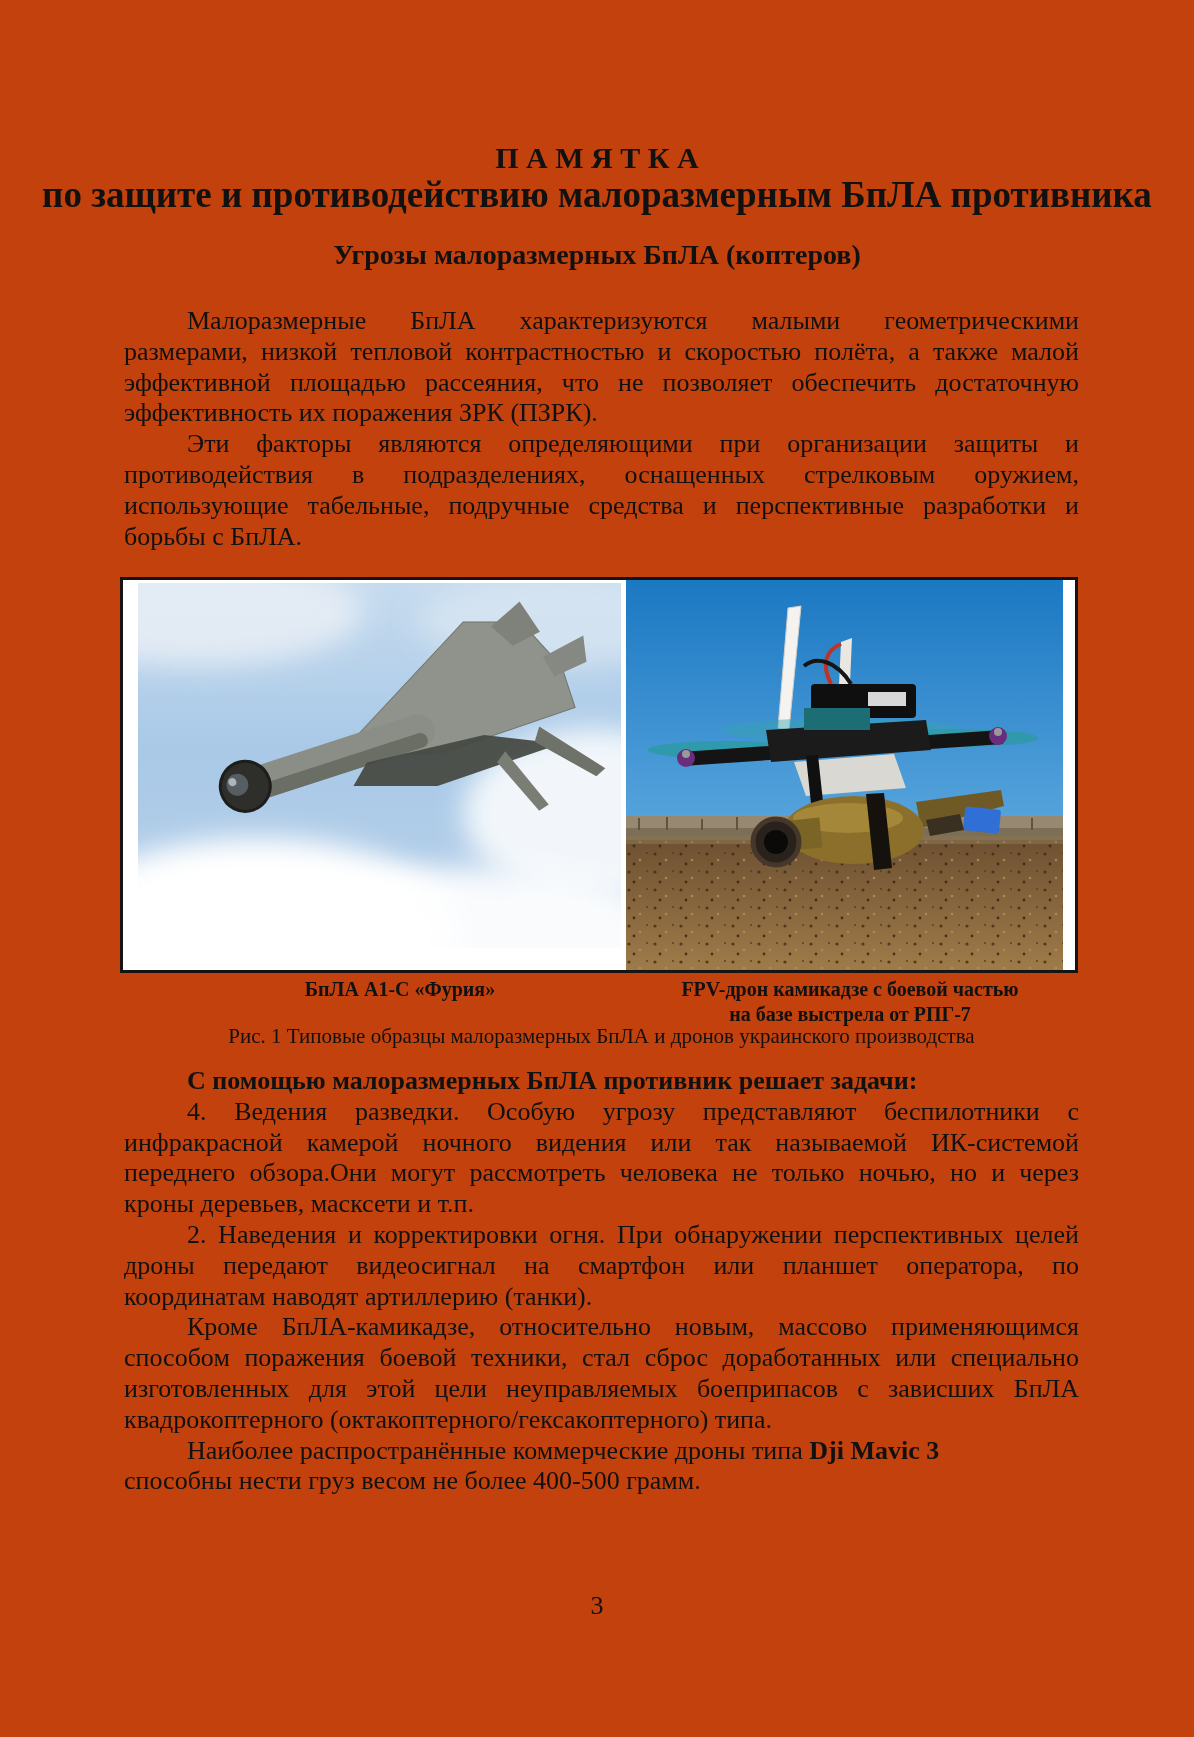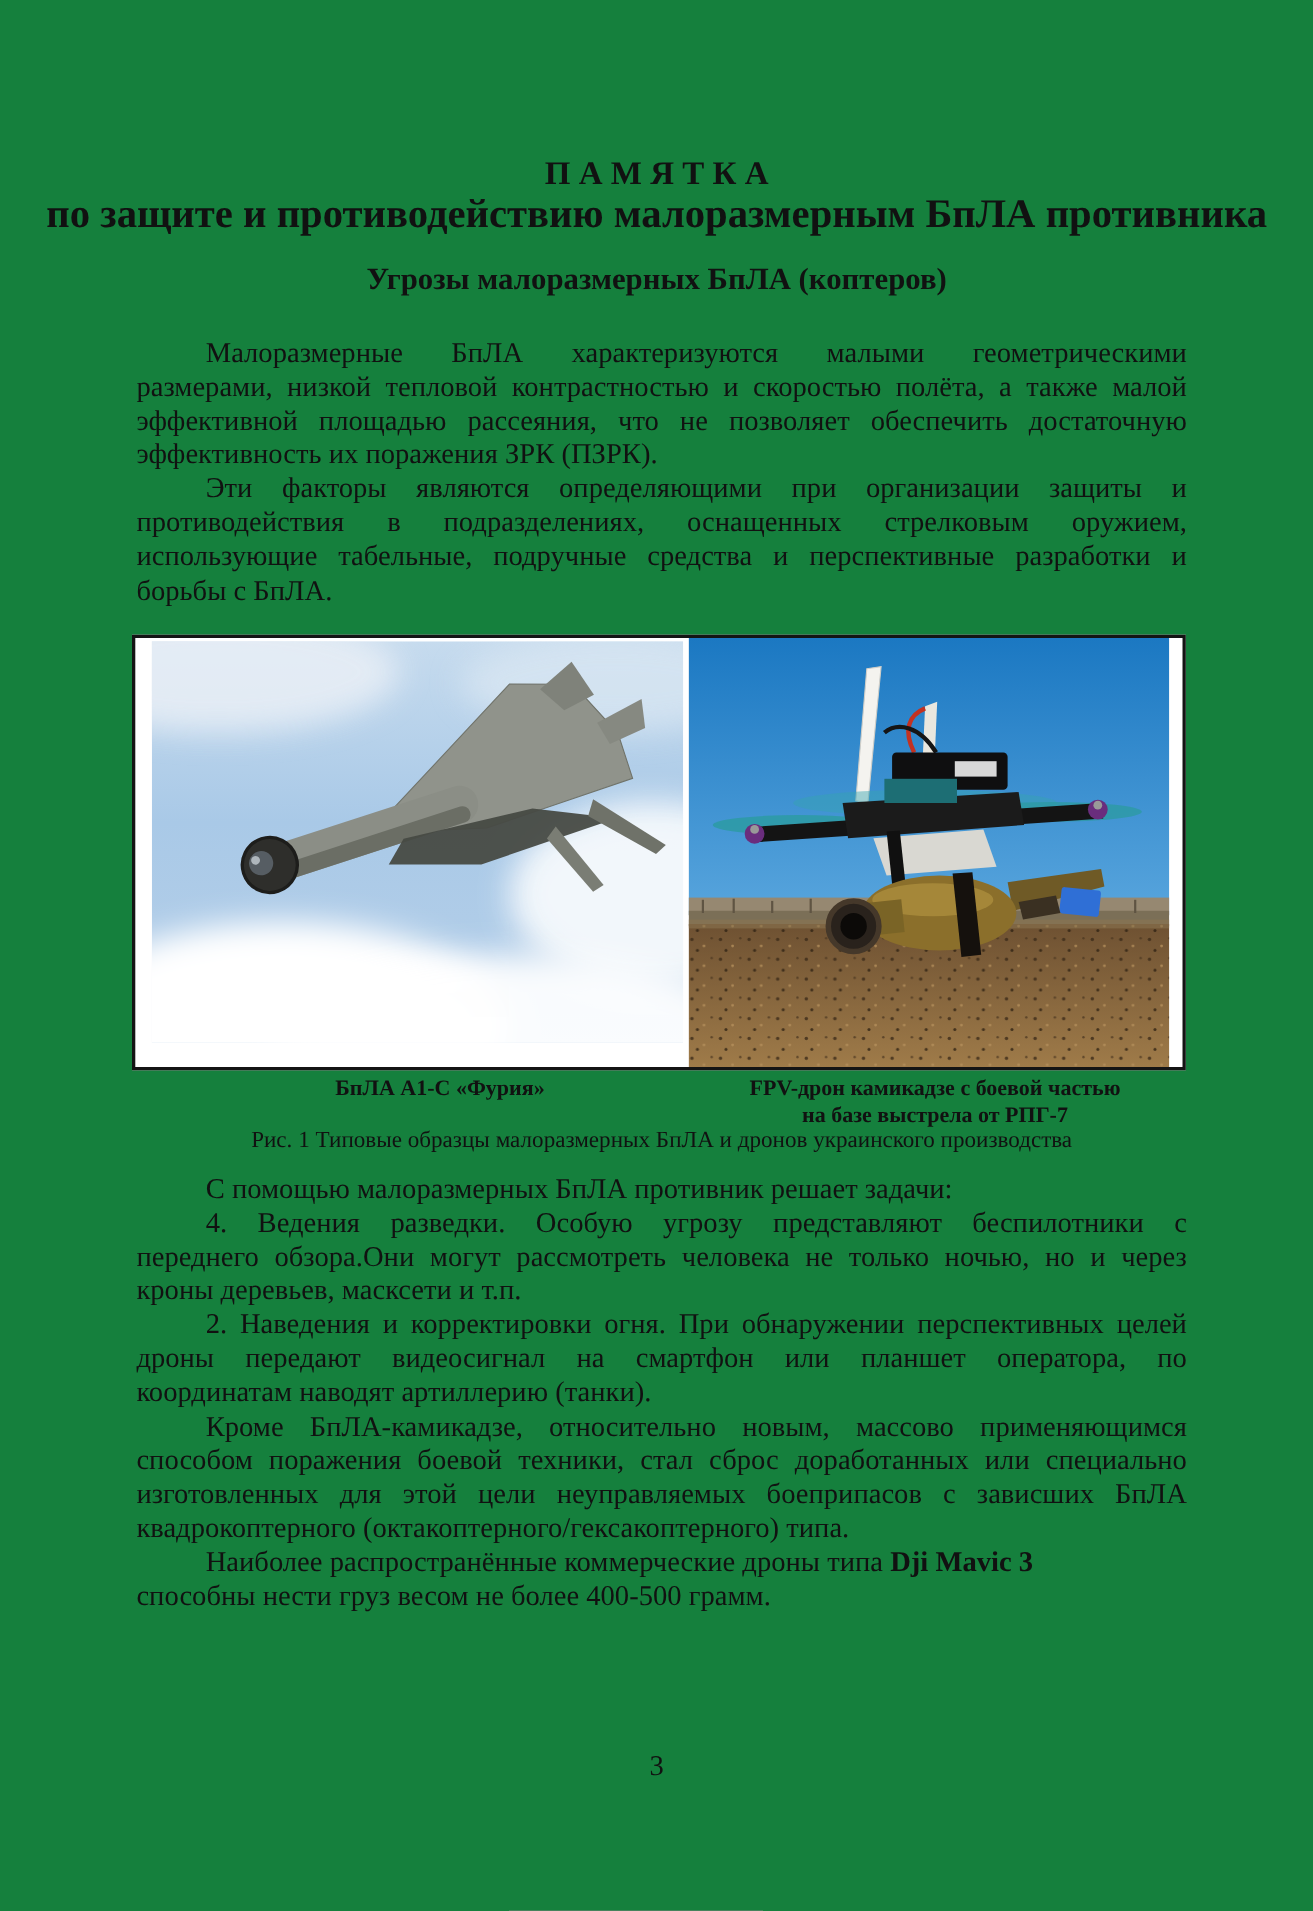--- a/index.html
+++ b/index.html
@@ -1,18 +1,18 @@
 <!DOCTYPE html>
 <html><head>
 <meta charset="utf-8">
 <style>
   html,body { margin:0; padding:0; background:#888; }
   .page {
     position:relative; width:1194px; height:1737px; margin:0 auto;
-    background:#15803d; color:#111;
+    background:#c2410c; color:#111;
     font-family:"Liberation Serif","DejaVu Serif",serif;
     overflow:hidden;
   }
   .doc-title {
     position:absolute; top:141px; left:0; right:0;
     font-size:30px; font-weight:bold; text-align:center; line-height:34px;
   }
   .doc-subtitle {
     position:absolute; top:179px; left:0; right:0;
     font-size:37px; font-weight:bold; text-align:center; line-height:32px;
@@ -22,21 +22,21 @@
     font-size:28px; font-weight:bold; text-align:center; line-height:32px;
   }
   .textcol { position:absolute; left:124px; width:955px; font-size:26px; line-height:30.8px; }
   #intro-block { top:306px; }
   #tasks-block { top:1066px; }
   .para { margin:0; }
   .line { text-align:justify; text-align-last:justify; white-space:normal; }
   .line.last, .para.nj .line { text-align-last:left; }
   .line.first { text-indent:63px; }
   .b { font-weight:bold;margin-top:20px; }
-  .tasks-heading { font-weight:normal; text-indent:63px; }
+  .tasks-heading { font-weight:bold; text-indent:63px; }
   .figure-box {
     position:absolute; left:120px; top:577px; width:958px; height:396px;
     border:3px solid #141414; background:#fff; box-sizing:border-box;
   }
   .photo { position:absolute; display:block; }
   #photo-left  { left:15px; top:3px;  width:483px; height:365px; }
   #photo-right { left:503px; top:0;   width:437px; height:390px; }
   .caption { position:absolute; font-size:20px; font-weight:bold; line-height:25px; text-align:center; }
   #caption-left  { top:977px; left:120px; width:560px; }
   #caption-right { top:977px; left:645px; width:410px; }
@@ -187,20 +187,21 @@
     <div>на базе выстрела от РПГ-7</div>
   </div>
 
   <div class="fig-caption">Рис. 1 Типовые образцы малоразмерных БпЛА и дронов украинского производства</div>
 
   <div class="textcol" id="tasks-block">
     <div class="tasks-heading">С помощью малоразмерных БпЛА противник решает задачи:</div>
     <div id="task-paragraphs">
         <div class="para">
           <div class="line first"><span>4. Ведения разведки. Особую угрозу представляют беспилотники с</span></div>
+          <div class="line"><span>инфракрасной камерой ночного видения или так называемой ИК-системой</span></div>
           <div class="line"><span>переднего обзора.Они могут рассмотреть человека не только ночью, но и через</span></div>
           <div class="line last"><span>кроны деревьев, масксети и т.п.</span></div>
         </div>
         <div class="para">
           <div class="line first"><span>2. Наведения и корректировки огня. При обнаружении перспективных целей</span></div>
           <div class="line"><span>дроны передают видеосигнал на смартфон или планшет оператора, по</span></div>
           <div class="line last"><span>координатам наводят артиллерию (танки).</span></div>
         </div>
         <div class="para">
           <div class="line first"><span>Кроме БпЛА-камикадзе, относительно новым, массово применяющимся</span></div>

